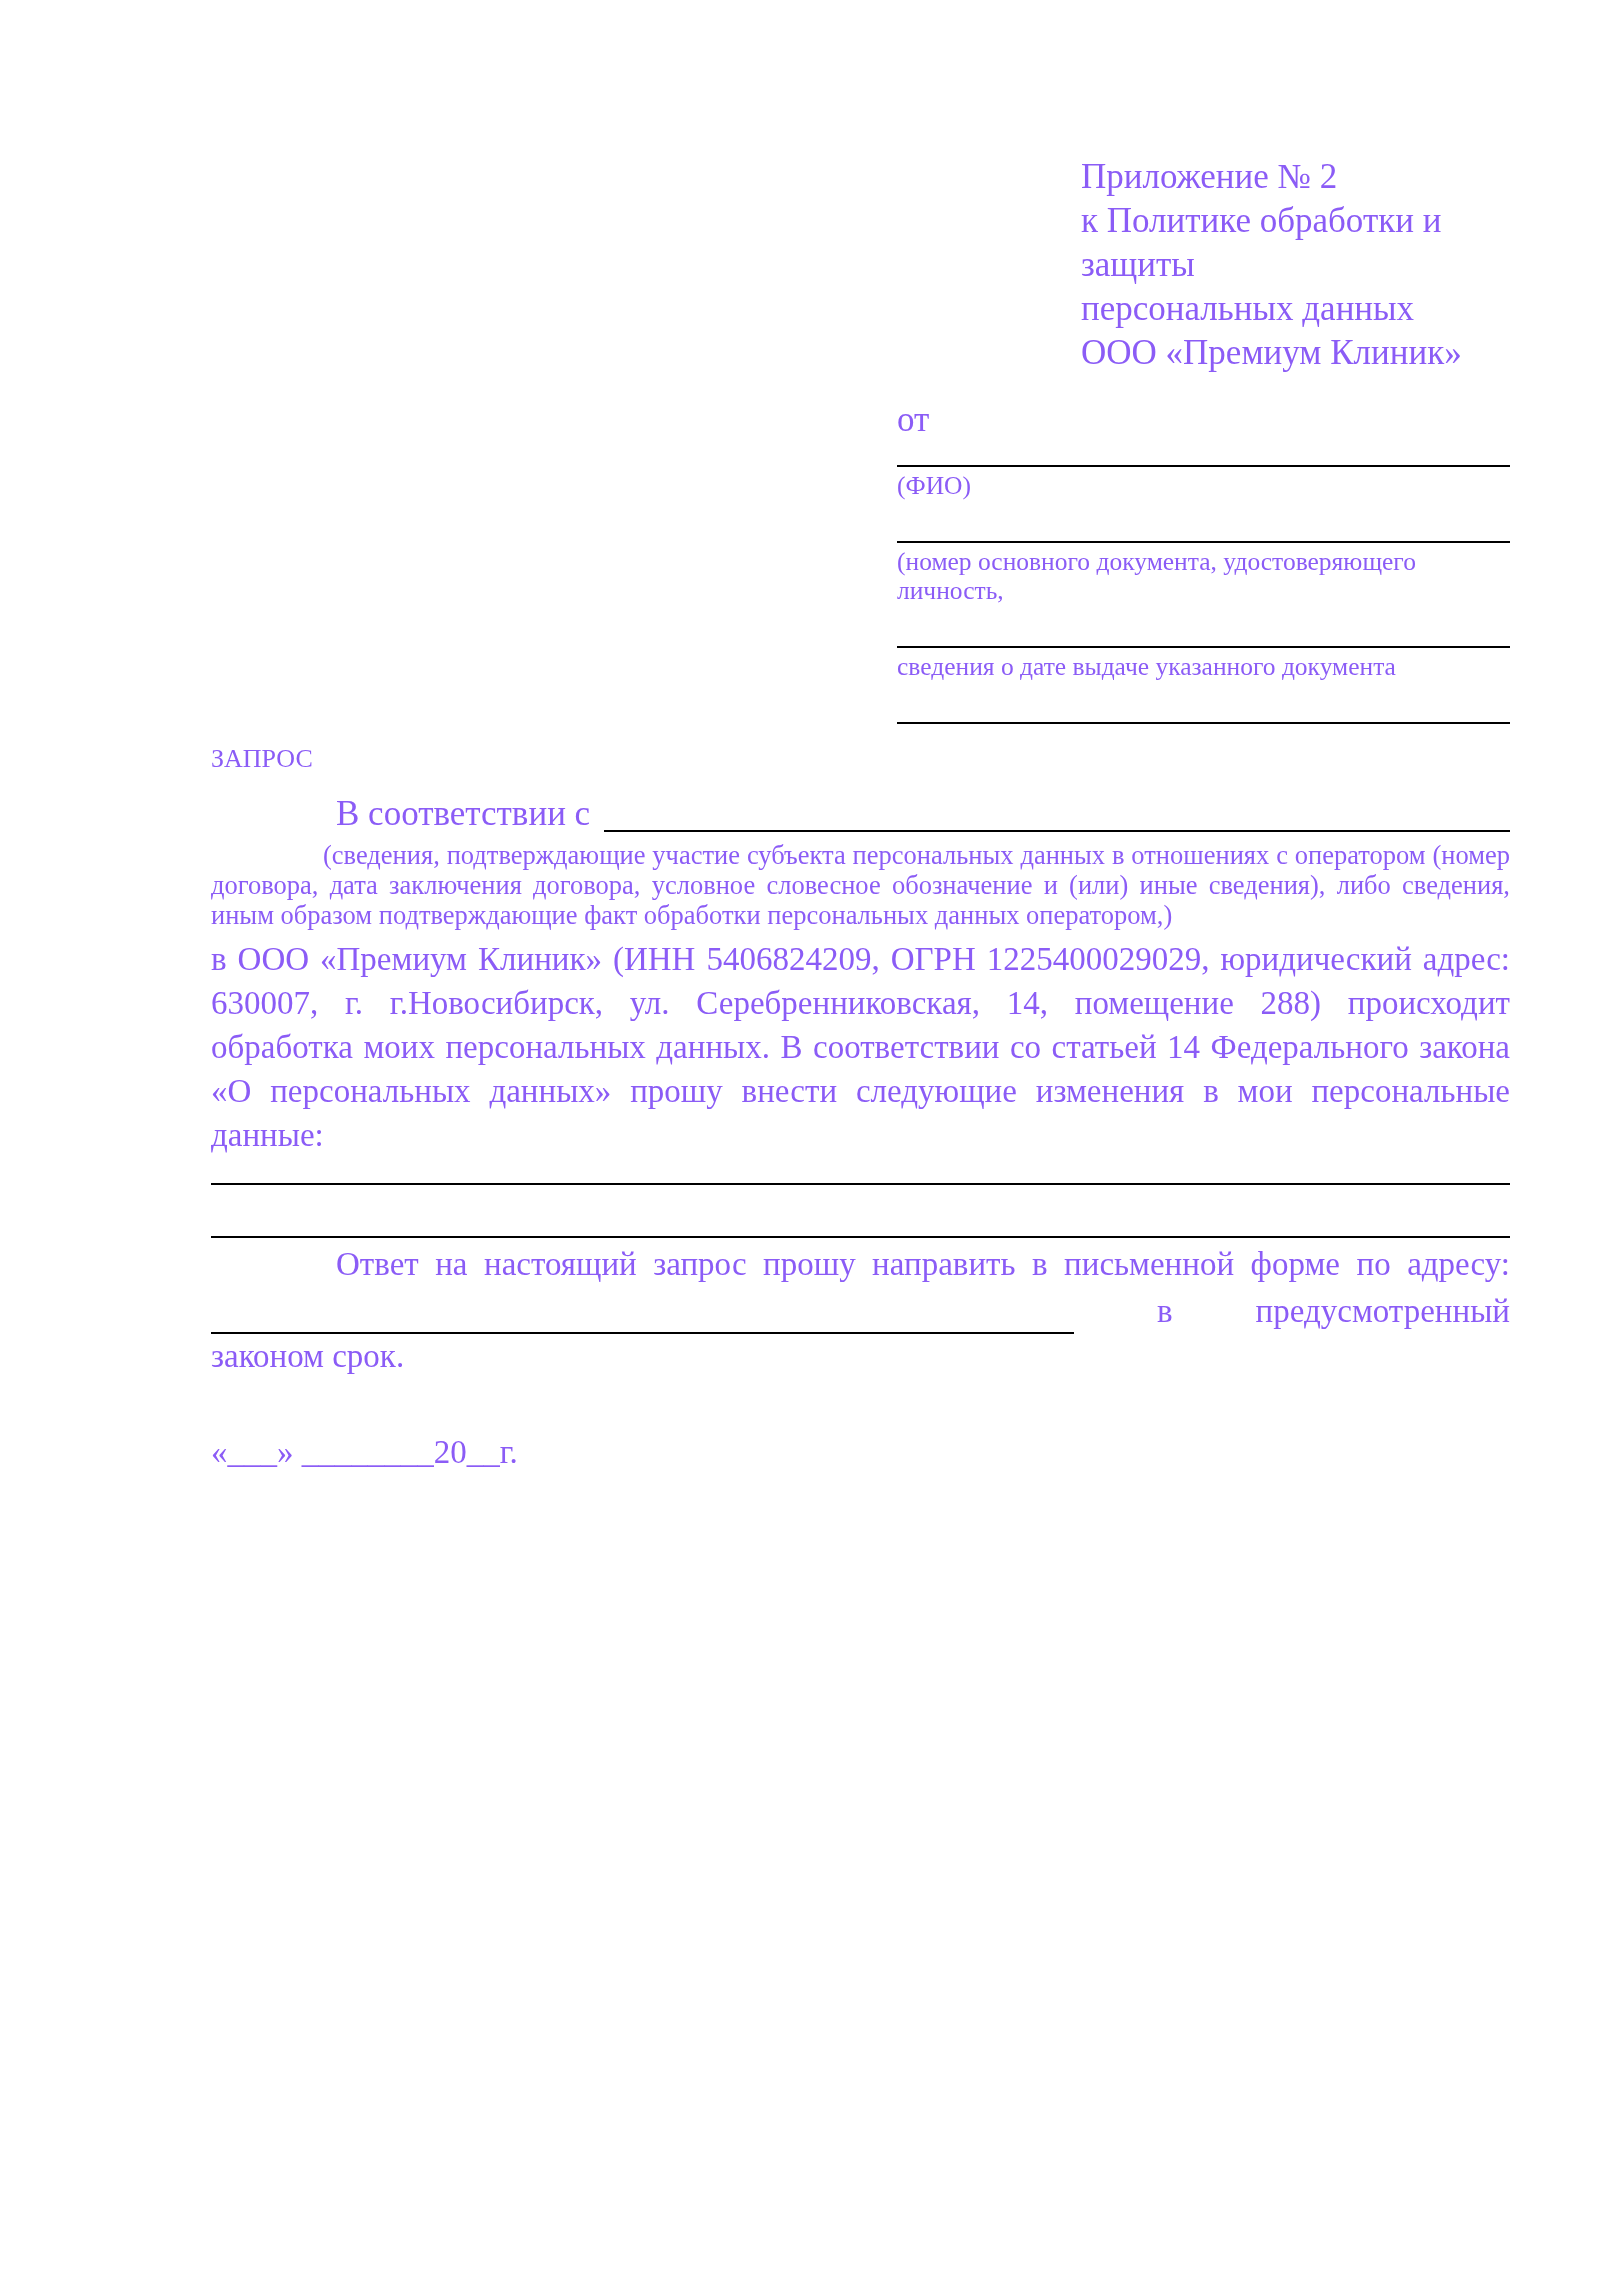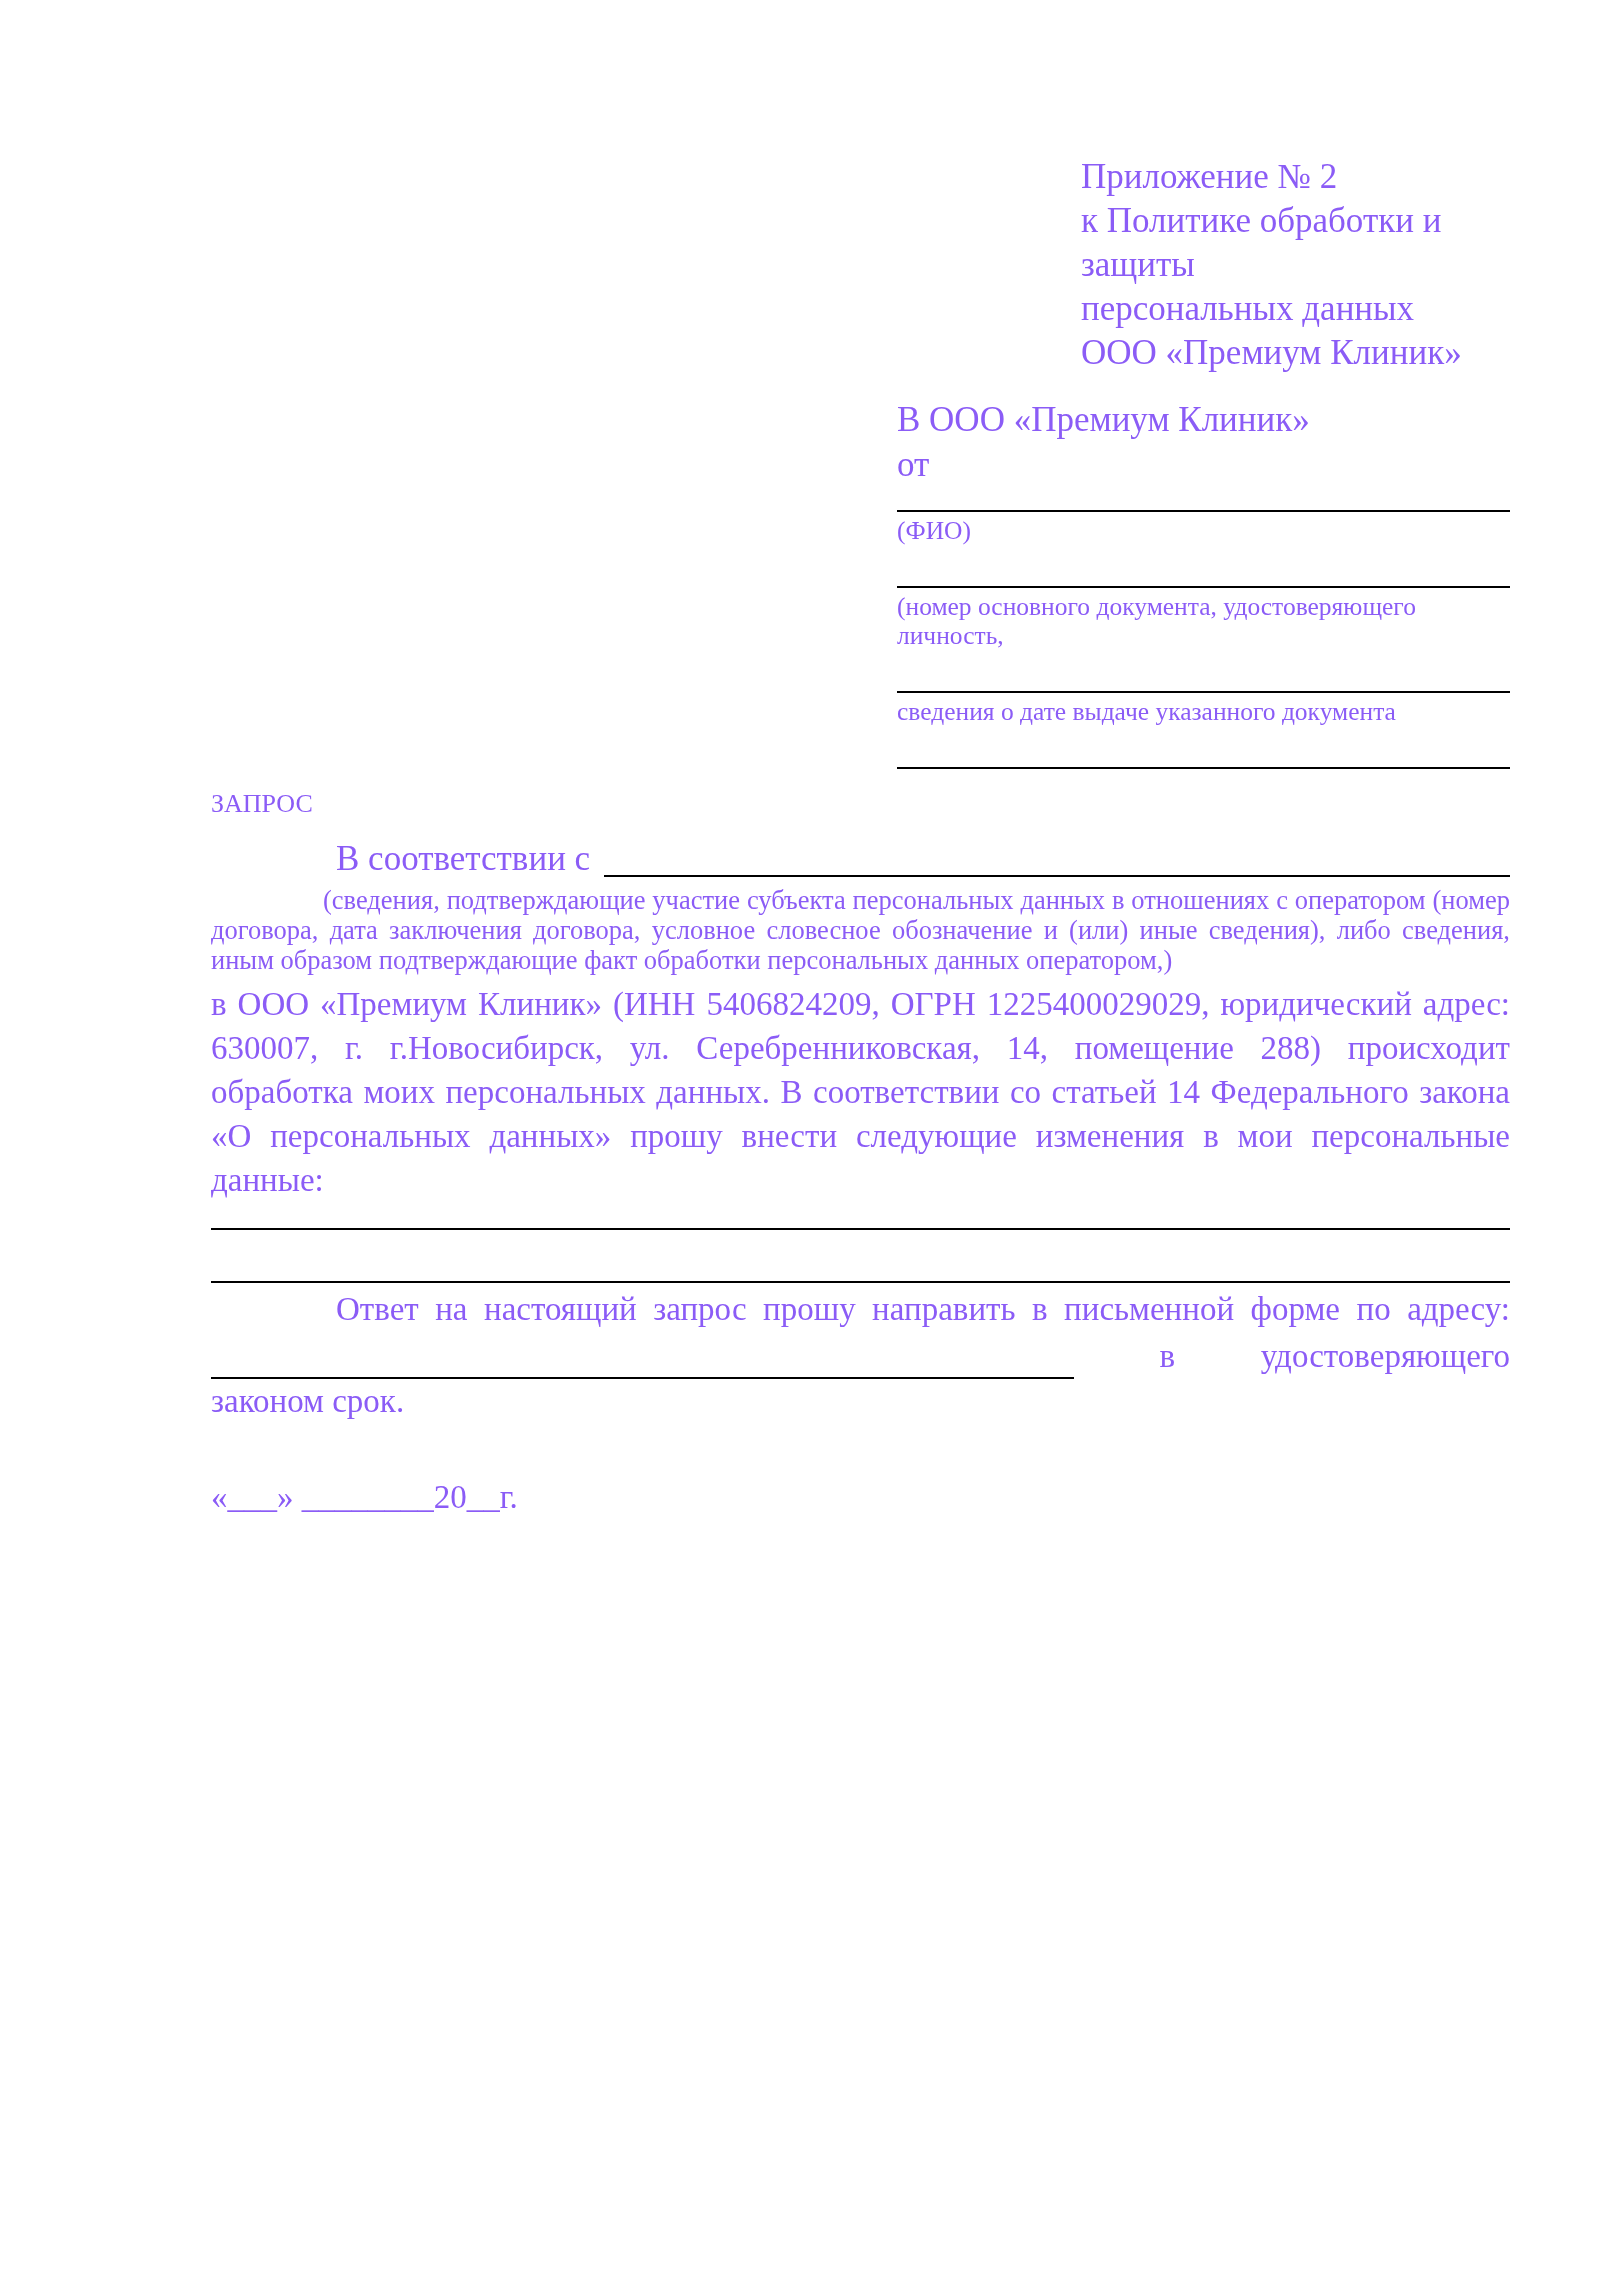--- a/index.html
+++ b/index.html
@@ -52,21 +52,20 @@
 
     <div class="annex">
       <div>Приложение № 2</div>
       <div>к Политике обработки и защиты</div>
       <div>персональных данных</div>
       <div>ООО «Премиум Клиник»</div>
     </div>
 
 
     <div class="addressee">
-      <div>В ООО «Премиум Клиник»</div>
       <div>от</div>
 
       <div class="blank-line"></div>
       <div class="field-caption">(ФИО)</div>
 
       <div class="blank-line"></div>
       <div class="field-caption">(номер основного документа, удостоверяющего личность,</div>
 
       <div class="blank-line"></div>
       <div class="field-caption">сведения о дате выдаче указанного документа</div>
@@ -86,21 +85,21 @@
     <div class="body-par">в ООО «Премиум Клиник» (ИНН 5406824209, ОГРН 1225400029029, юридический адрес: 630007, г. г.Новосибирск, ул. Серебренниковская, 14, помещение 288) происходит обработка моих персональных данных. В соответствии со статьей 14 Федерального закона «О персональных данных» прошу внести следующие изменения в мои персональные данные:</div>
 
     <div class="write-line-1"></div>
     <div class="write-line-2"></div>
 
     <div class="reply">
       <div class="reply-l1">Ответ на настоящий запрос прошу направить в письменной форме по адресу:</div>
       <div class="reply-l2">
         <span class="fill"></span>
         <span>в</span>
-        <span>удостоверяющего</span>
+        <span>предусмотренный</span>
       </div>
       <div class="reply-l3">законом срок.</div>
     </div>
 
     <div class="footer-row">
       <span>«___» ________20__г.</span>
     </div>
 
   </div>
 </div>

